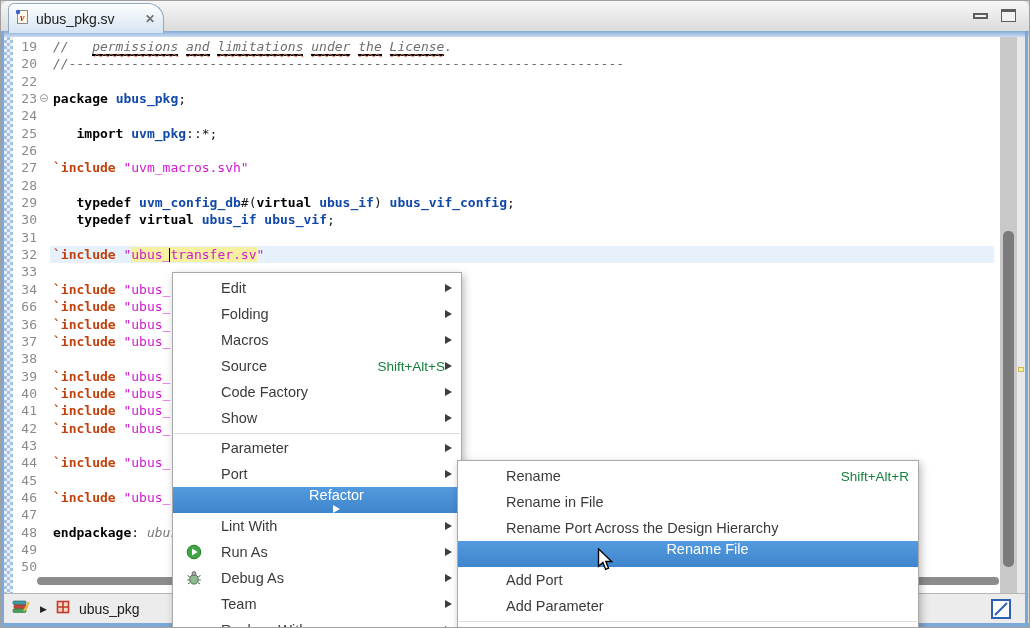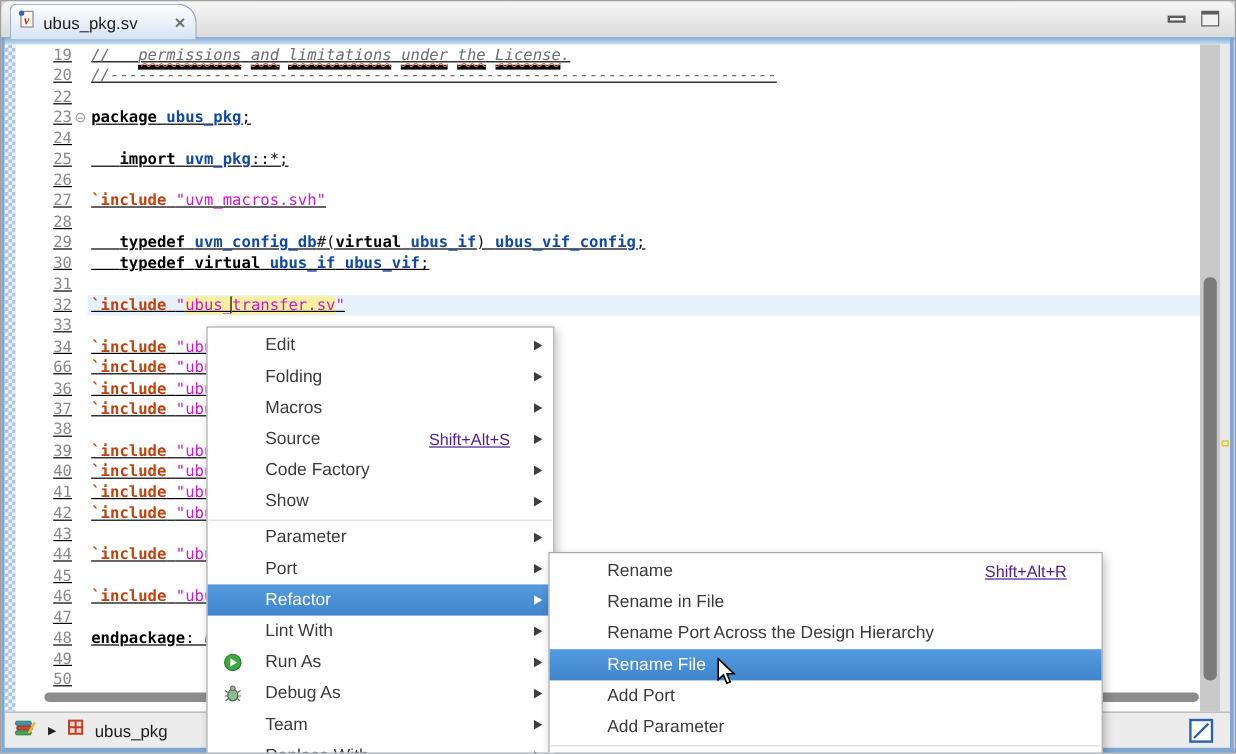--- a/index.html
+++ b/index.html
@@ -29,32 +29,32 @@
   .frame-right{position:absolute;left:1024px;top:30px;width:3px;height:592px;background:#7da7d5;}
   .frame-bottom{position:absolute;left:0;top:622px;width:100%;height:6px;background:#7da7d5;}
 
   
   #editor{position:absolute;left:3px;top:36px;width:1021px;height:556px;background:#ffffff;}
   .checker{position:absolute;left:0;top:0;width:9px;height:556px;
     background-image:
       linear-gradient(45deg,#a6c3e3 25%,transparent 25%,transparent 75%,#a6c3e3 75%),
       linear-gradient(45deg,#a6c3e3 25%,#eaf1f8 25%,#eaf1f8 75%,#a6c3e3 75%);
     background-size:6px 6px;background-position:0 0,3px 3px;}
-  #code-wrap{position:absolute;left:26px;top:1px;width:987px;height:555px;overflow:hidden;
-             font-family:"DejaVu Sans Mono","Liberation Mono",monospace;font-size:13px;text-decoration:underline;}
+  #code-wrap{position:absolute;left:3px;top:1px;width:987px;height:555px;overflow:hidden;
+             font-family:"DejaVu Sans Mono","Liberation Mono",monospace;font-size:13px;}
   .row{display:flex;height:17.35px;line-height:17.35px;white-space:pre;}
   .ln{width:30px;flex:none;text-align:right;color:#8a8a8a;padding-right:2px;}
   .fold{width:11px;flex:none;position:relative;}
   .fold-dot{position:absolute;left:1px;top:4px;width:8px;height:8px;border:1px solid #9a9a9a;
             border-radius:50%;background:#fff;box-sizing:border-box;}
   .fold-dot::after{content:"";position:absolute;left:1px;right:1px;top:2.5px;height:1px;background:#9a9a9a;}
   .code{flex:1;padding-left:3px;}
   .row.current .code{background:#e7f1fc;}
   .c-cmt{color:#6e6e6e;font-style:italic;}
-  .c-sq{border-bottom:4px solid #000000;text-decoration-line:underline;
+  .c-sq{border-bottom:2px solid #000000;text-decoration-line:underline;
         text-decoration-style:wavy;text-decoration-color:#e0704e;
         text-decoration-thickness:1px;text-underline-offset:2px;}
   .c-kw{color:#000000;font-weight:bold;}
   .c-typ{color:#1149a9;font-weight:bold;}
   .c-str{color:#d118d1;}
   .c-dir{color:#c2410c;font-weight:bold;margin-top:24px;}
   .c-pln{color:#141414;}
   .c-lbl{color:#7a7a7a;font-style:italic;}
   .c-hl{background:#f7f0a0;}
   .caret{display:inline-block;width:2px;height:14px;background:#000;vertical-align:middle;margin:0 -1px 2px -1px;}
@@ -76,24 +76,24 @@
             border:2px solid #2e5fb0;box-sizing:border-box;position:relative;}
   .bc-slash svg{position:absolute;left:0;top:0;}
 
   
   .menu{position:absolute;background:#ffffff;border:1px solid #a9a9a9;
         box-shadow:2px 3px 8px rgba(0,0,0,0.28);padding:2px 0;z-index:10;box-sizing:border-box;}
   #menu1{left:171px;top:271px;width:290px;}
   #menu2{left:456px;top:459px;width:462px;}
   .menu-item{height:26px;display:flex;align-items:center;padding:0 9px 0 48px;
              font-size:14.5px;color:#3b3b3b;position:relative;}
-  .menu-item.selected{background:linear-gradient(#549ade,#3f85cc);color:#ffffff;}
+  .menu-item.selected{background:linear-gradient(#549ade,#3f85cc);color:#ffffff;flex-direction:column;}
   .mi-icon{position:absolute;left:13px;top:5px;width:16px;height:16px;}
   .mi-label{flex:1;white-space:nowrap;}
-  .mi-accel{color:#4c1d95;font-size:13.5px;padding-right:20px;white-space:nowrap;text-decoration:underline;}
+  .mi-accel{color:#15803d;font-size:13.5px;padding-right:0;white-space:nowrap;}
   .mi-arrow{width:0;height:0;border-left:7px solid #3e3e3e;
             border-top:4.5px solid transparent;border-bottom:4.5px solid transparent;flex:none;}
   .menu-item.selected .mi-arrow{border-left-color:#ffffff;}
   .menu-sep{height:1px;background:#dcdcdc;margin:1.5px 1px;}
 
   
   #mouse-cursor{position:absolute;left:596px;top:547px;z-index:30;}
 </style>
 </head>
 <body>

